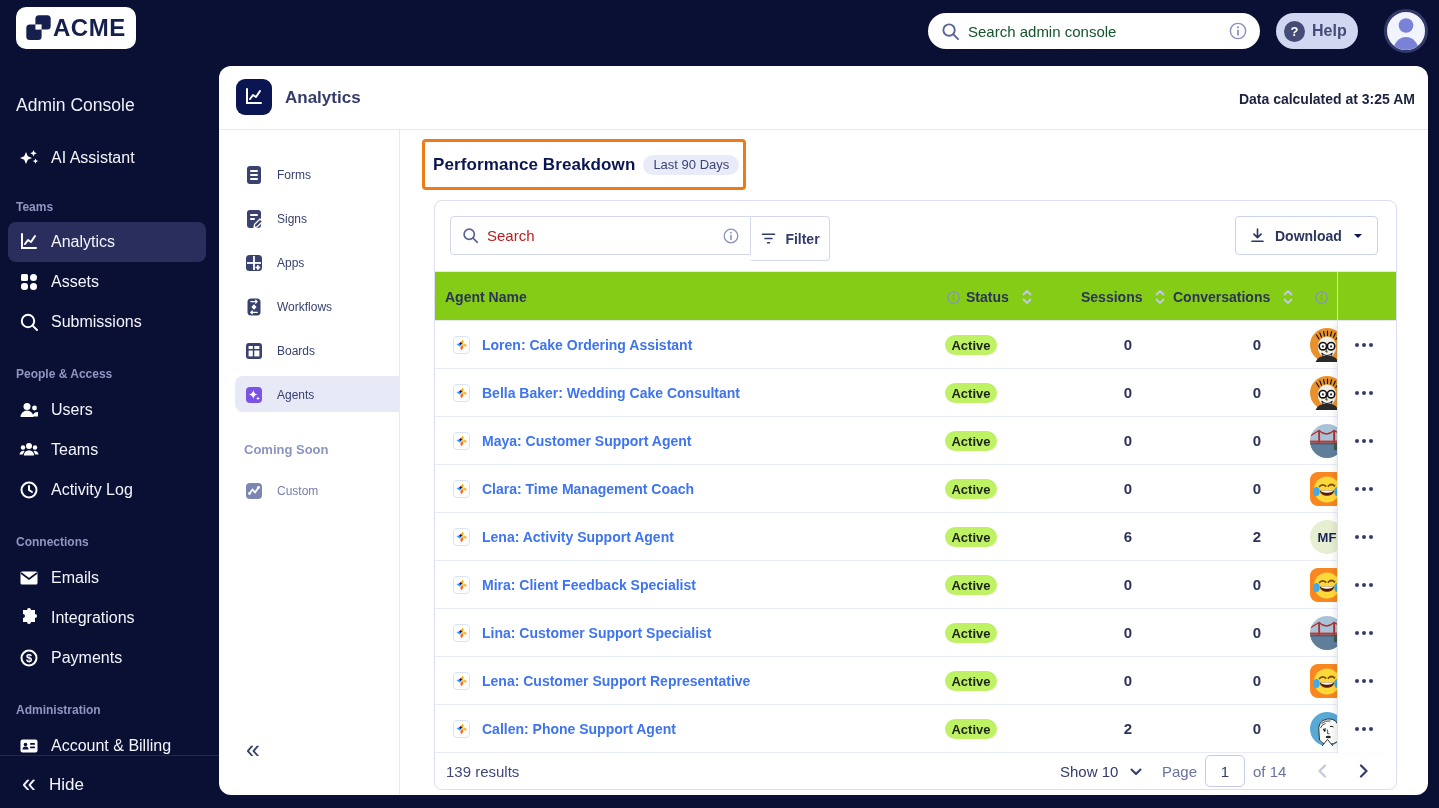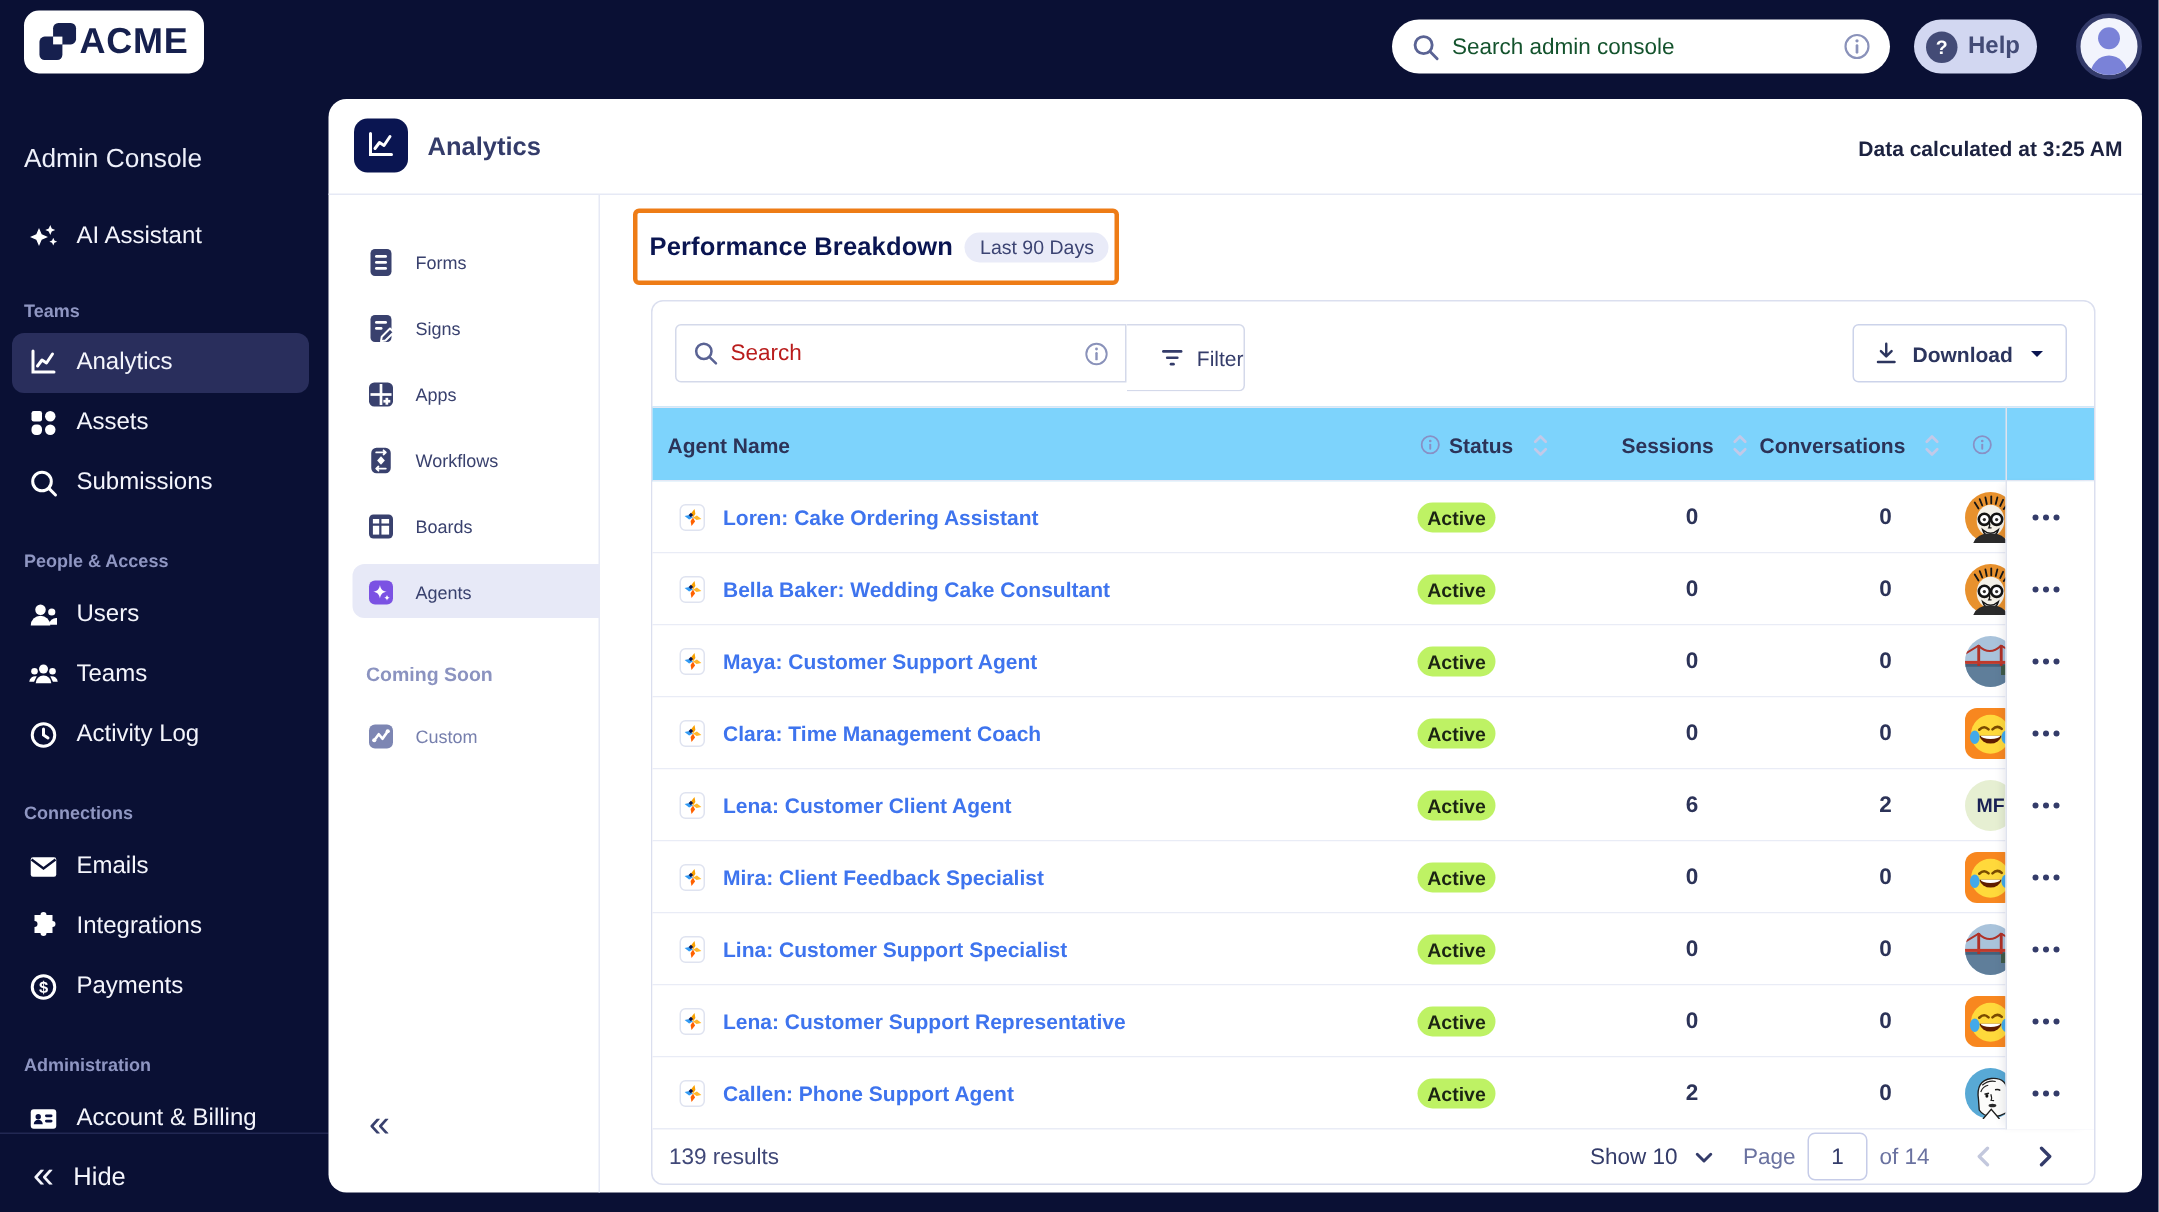--- a/index.html
+++ b/index.html
@@ -42,24 +42,24 @@
 .collapse { position:absolute; left:27px; top:604px; font-size:25px; color:#39416e; height:30px; display:flex; align-items:center; }
 
 
 .anno { position:absolute; left:203px; top:73px; width:324px; height:51px; border:3.5px solid #ee7c16; border-radius:4px; display:flex; align-items:center; padding-left:8px; }
 .anno .t { font-size:17px; font-weight:bold; color:#0a1551; white-space:nowrap; letter-spacing:0.1px; }
 .anno .badge { margin-left:8px; white-space:nowrap; background:#e9ebf8; border-radius:10px; height:20px; padding:0 10px; display:flex; align-items:center; font-size:13px; color:#3c4473; }
 
 .card { position:absolute; left:215px; top:134px; width:963px; height:590px; background:#fff; border:1px solid #dbdfef; border-radius:8px; }
 .searchbox { position:absolute; left:15px; top:15px; width:301px; height:39px; border:1px solid #d4d9ea; border-radius:4px 0 0 4px; display:flex; align-items:center; padding:0 11px; }
 .searchbox .ph { color:#b91c1c; font-size:15px; margin-left:8px; flex:1; }
-.filterbtn { position:absolute; left:316px; top:15px; width:79px; height:45px; border:1px solid #d4d9ea; border-left:none; border-radius:0 4px 4px 0; display:flex; align-items:center; justify-content:flex-end; color:#343c6a; font-size:14px; font-weight:normal; }
+.filterbtn { position:absolute; left:316px; top:15px; width:79px; height:45px; border:1px solid #d4d9ea; border-left:none; border-radius:0 4px 4px 0; display:flex; align-items:center; justify-content:center; color:#343c6a; font-size:14px; font-weight:bold; }
 .dlbtn { position:absolute; left:800px; top:15px; width:143px; height:39px; border:1px solid #ccd3ea; border-radius:4px; display:flex; align-items:center; padding-left:13px; color:#2c355e; font-size:14px; font-weight:bold; }
 
-.thead { position:absolute; left:0; top:70px; width:961px; height:50px; background:#7dd3fc; border-top:1px solid #e4e8f4; border-bottom:1px solid #e4e8f4; }
+.thead { position:absolute; left:0; top:70px; width:961px; height:50px; background:#84cc16; border-top:1px solid #e4e8f4; border-bottom:1px solid #e4e8f4; }
 .th { position:absolute; top:0; height:50px; display:flex; align-items:center; font-size:14px; font-weight:bold; color:#2c3358; }
 .icirc { position:absolute; width:13px; height:13px; }
 .sorti { margin-left:12px; }
 .trow { position:absolute; left:0; width:961px; height:48px; border-bottom:1px solid #e9ecf6; background:#fff; }
 .agent-ic { position:absolute; left:18px; top:15px; width:17px; height:18px; background:#fff; border:1px solid #dfe3f0; border-radius:4px; display:flex; align-items:center; justify-content:center; }
 .aname { position:absolute; left:47px; top:0; height:100%; display:flex; align-items:center; color:#3e74ee; font-size:14px; font-weight:bold; }
 .badge-active { position:absolute; left:510px; top:14px; width:52px; height:20px; background:#bef264; border-radius:10px; display:flex; align-items:center; justify-content:center; font-size:13px; font-weight:bold; color:#1b2413; }
 .num { position:absolute; top:0; height:100%; display:flex; align-items:center; justify-content:center; width:40px; font-size:15px; font-weight:bold; color:#2c3358; }
 .av { position:absolute; left:875px; top:7px; width:34px; height:34px; }
 .pincol { position:absolute; left:902px; top:120px; width:59px; height:432px; background:#fff; box-shadow:-5px 0 6px -3px rgba(20,30,70,0.10); }
@@ -472,21 +472,21 @@
     <div class="trow" style="top:312px;">
         <div class="agent-ic">
           <svg width="12" height="12" viewBox="0 0 12 12">
             <path d="M6 6 L4.6 3.4 L7 0.4 L7.6 3.6 Z" fill="#f9a000"></path>
             <path d="M6 6 L8.6 4.6 L11.6 7 L8.4 7.6 Z" fill="#ffb629"></path>
             <path d="M6 6 L7.4 8.6 L5 11.6 L4.4 8.4 Z" fill="#ff6100"></path>
             <path d="M6 6 L3.4 7.4 L0.4 5 L3.6 4.4 Z" fill="#339af3"></path>
             <path d="M4.6 2.9 L6.1 4.4 L4.6 5.9 L3.1 4.4 Z" fill="#0a1551"></path>
           </svg>
         </div>
-        <div class="aname">Lena: Customer Client Agent</div>
+        <div class="aname">Lena: Activity Support Agent</div>
         <div class="badge-active">Active</div>
         <div class="num" style="left:673px;">6</div>
         <div class="num" style="left:802px;">2</div>
         <div class="av"><svg width="34" height="34" viewBox="0 0 34 34">
             <circle cx="17" cy="17" r="17" fill="#e6efd2"></circle>
             <text x="17" y="21.5" font-size="13" font-weight="bold" fill="#1a2254" text-anchor="middle" font-family="Liberation Sans">MF</text>
           </svg></div>
       </div>
     <div class="trow" style="top:360px;">
         <div class="agent-ic">

